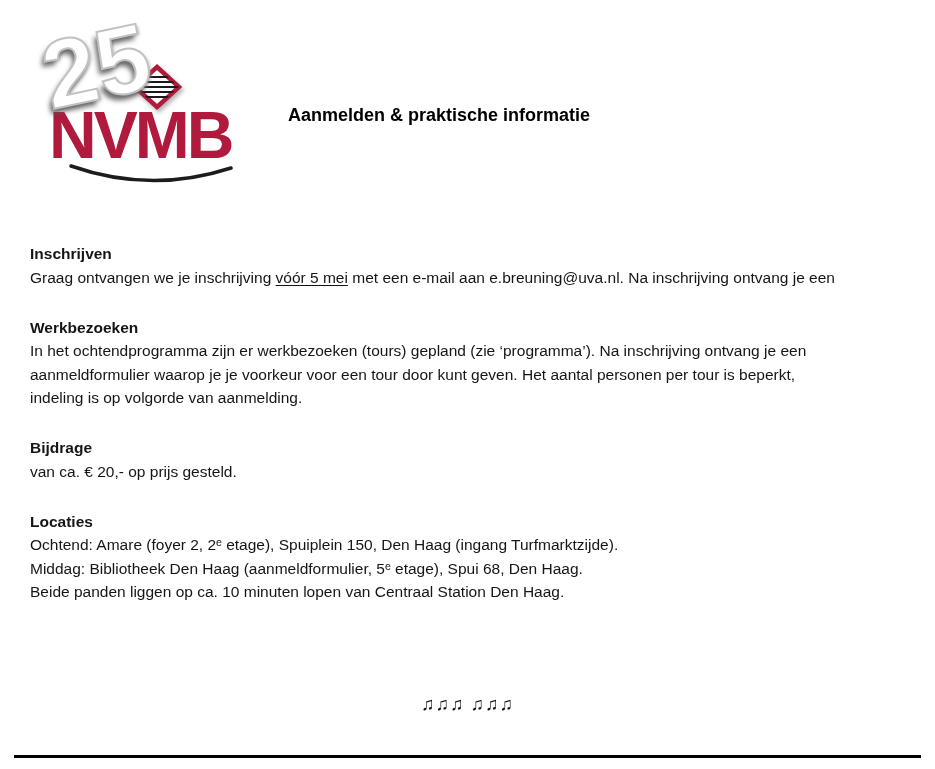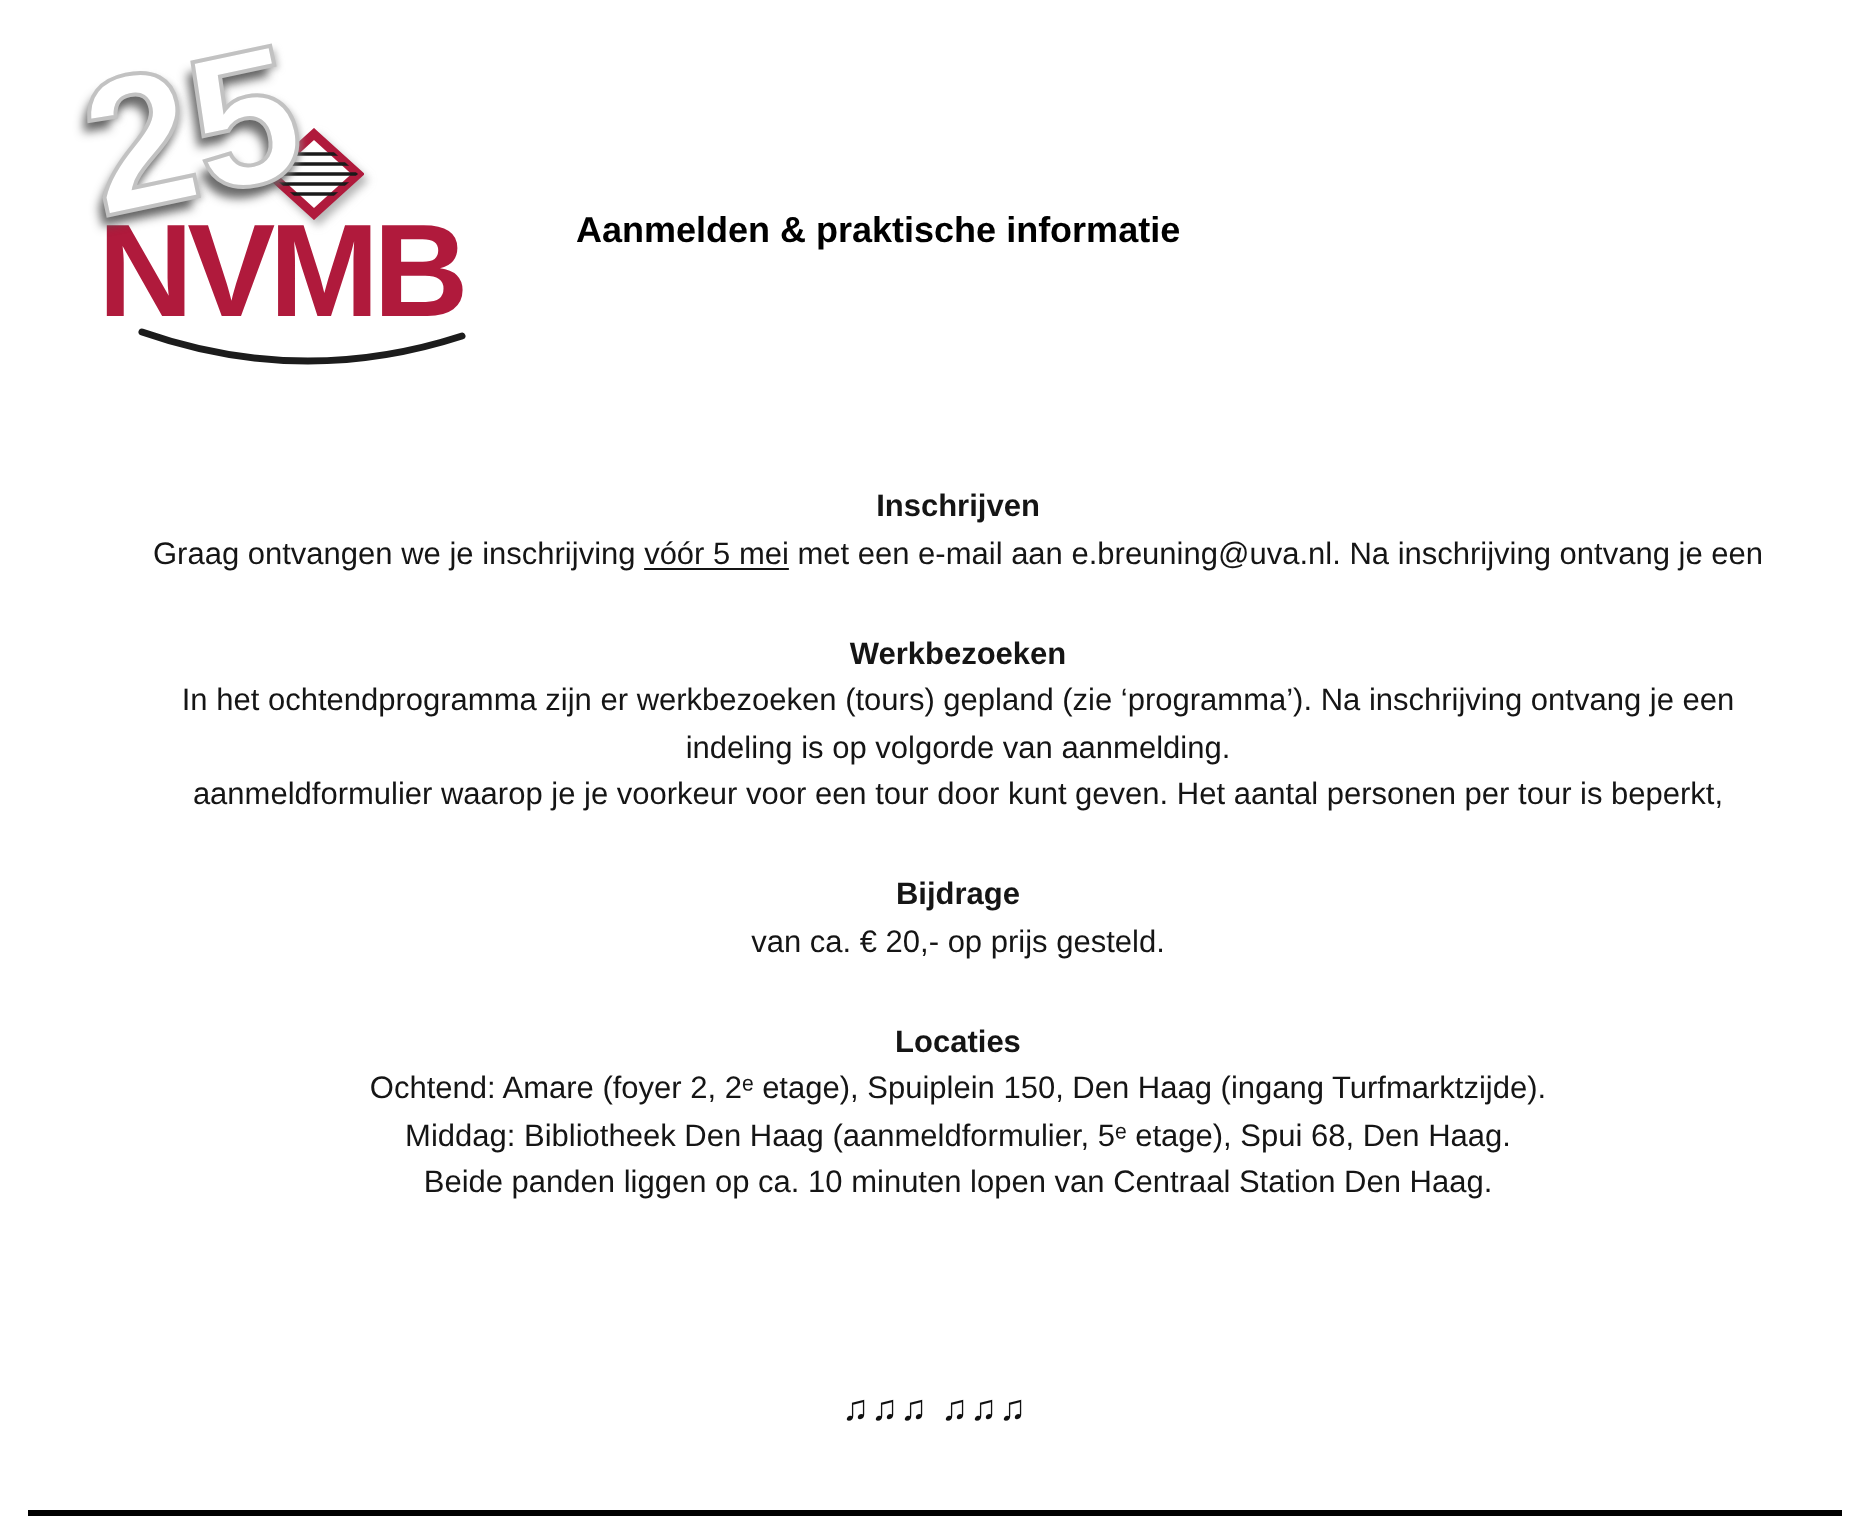--- a/index.html
+++ b/index.html
@@ -19,21 +19,21 @@
            text-shadow:-4px 5px 5px rgba(85,85,85,.85),2px 2px 3px rgba(150,150,150,.6);}
   .logo-swoosh{position:absolute;left:18px;top:122px;z-index:1;}
 
   
   .title{position:absolute;left:288px;top:105px;margin:0;font-size:18px;font-weight:700;
          color:#000000;letter-spacing:0;}
 
   
   .content{position:absolute;left:30px;top:242px;width:898px;
            font-size:15.5px;line-height:23.5px;}
-  .content section{margin:0 0 26.5px 0;text-align:center;}
+  .content section{margin:0 0 26.5px 0;}
   .h{font-weight:700;}
   .p{white-space:nowrap;}
   .u{text-decoration:underline;text-underline-offset:2px;}
 
   
   .notes{position:absolute;left:0;top:694px;width:935px;text-align:center;
          font-size:18px;color:#111;letter-spacing:1px;}
   .rule{position:absolute;left:14px;top:755px;width:907px;height:3px;background:#000;}
 </style>
 </head>
@@ -69,22 +69,22 @@
   <main class="content">
 
     <section>
       <div class="h">Inschrijven</div>
       <div class="p"><span>Graag ontvangen we je inschrijving </span><span class="u">vóór 5 mei</span><span> met een e-mail aan e.breuning@uva.nl. Na inschrijving ontvang je een</span></div>
     </section>
 
     <section>
       <div class="h">Werkbezoeken</div>
       <div class="p">In het ochtendprogramma zijn er werkbezoeken (tours) gepland (zie ‘programma’). Na inschrijving ontvang je een</div>
+      <div class="p">aanmeldformulier waarop je je voorkeur voor een tour door kunt geven. Het aantal personen per tour is beperkt,</div>
       <div class="p">indeling is op volgorde van aanmelding.</div>
-      <div class="p">aanmeldformulier waarop je je voorkeur voor een tour door kunt geven. Het aantal personen per tour is beperkt,</div>
     </section>
 
     <section>
       <div class="h">Bijdrage</div>
       <div class="p">van ca. € 20,- op prijs gesteld.</div>
     </section>
 
     <section>
       <div class="h">Locaties</div>
       <div class="p">Ochtend: Amare (foyer 2, 2ᵉ etage), Spuiplein 150, Den Haag (ingang Turfmarktzijde).</div>

